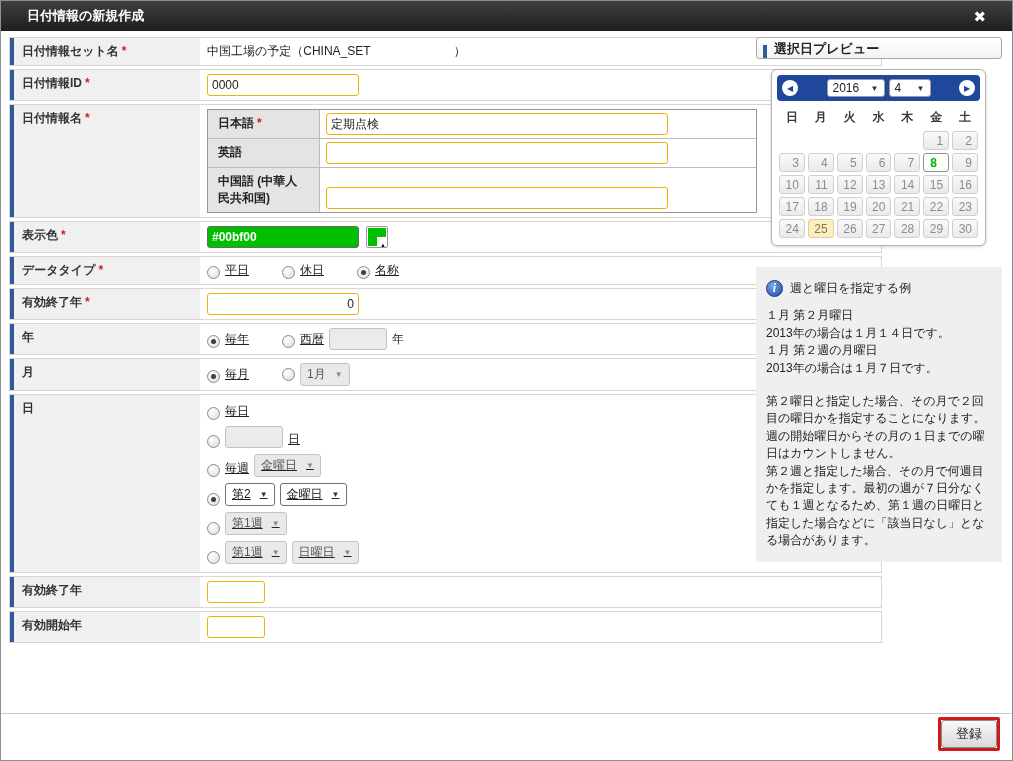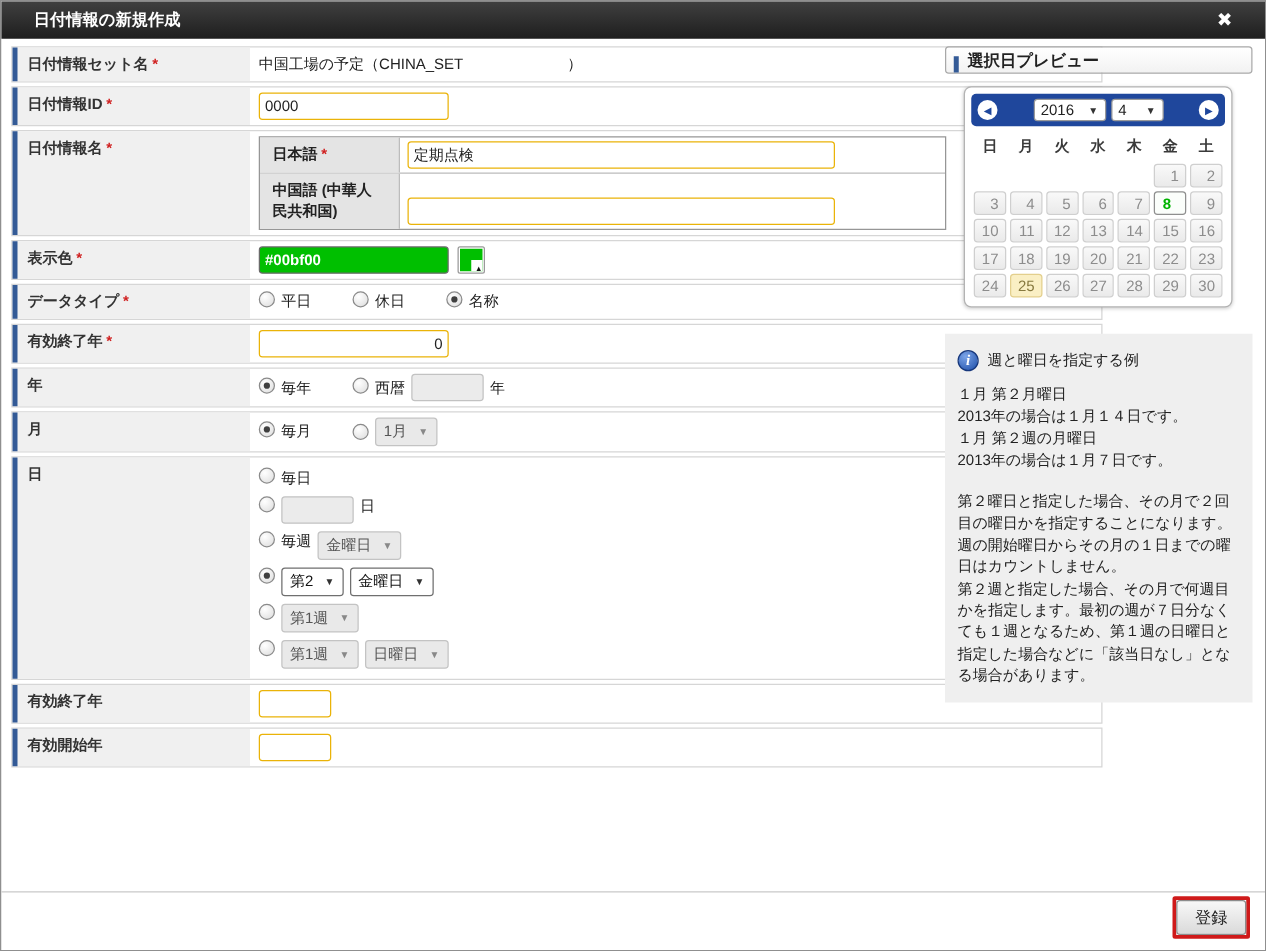--- a/index.html
+++ b/index.html
@@ -26,21 +26,21 @@
   .ti.dis{background:#ebebeb;border-color:#c2c2c2;}
   .ti.colorbox{width:142px;color:#fff;border-color:#6a6a6a;font-weight:bold;}
 
   .pickbtn{position:relative;width:22px;height:22px;border:1px solid #999;border-radius:2px;background:#fff;padding:0;margin-left:2px;}
   .pickswatch{position:absolute;left:1px;top:1px;right:1px;bottom:1px;}
   .pickcorner{position:absolute;right:1px;bottom:1px;width:9px;height:9px;background:#fff;}
   .pickarrow{position:absolute;right:1px;bottom:-1px;font-size:6px;color:#111;line-height:1;}
 
   .radio{display:inline-flex;width:13px;height:13px;flex:0 0 13px;border:1px solid #8a8a8a;border-radius:50%;background:radial-gradient(circle at 35% 30%,#fff,#dcdcdc);align-items:center;justify-content:center;box-sizing:border-box;}
   .radio.checked::after{content:"";width:5px;height:5px;border-radius:50%;background:#3f3f3f;}
-  .opt{display:flex;align-items:flex-start;gap:5px;}
+  .opt{display:flex;align-items:flex-end;gap:5px;text-decoration:underline;}
   .gap28{margin-left:28px;}
 
   .sel{display:inline-flex;align-items:center;gap:9px;border:1px solid #6f6f6f;background:#fff;border-radius:3px;padding:2px 6px;color:#111;}
   .sel .arr{font-size:8px;color:#333;}
   .sel.dis{background:#e9e9e9;border-color:#c3c3c3;color:#555;}
   .sel.dis .arr{color:#888;}
 
   
   .subtable{border:1px solid #969696;width:548px;background:#fff;}
   .srow{display:flex;border-bottom:1px solid #bcbcbc;}
@@ -106,20 +106,26 @@
     </div>
 
     <div class="frow">
       <div class="flabel"><span>日付情報名</span><span class="req">*</span></div>
       <div class="fval">
         <div class="subtable">
           <div class="srow">
             <div class="slabel"><span>日本語</span><span class="req">*</span></div>
             <div class="sval">
                 <input class="ti" type="text" value="定期点検" style="">
+              </div>
+          </div>
+          <div class="srow">
+            <div class="slabel"><span>英語</span></div>
+            <div class="sval">
+                <input class="ti" type="text" value="" style="">
               </div>
           </div>
           <div class="srow">
             <div class="slabel"><span>中国語 (中華人民共和国)</span></div>
             <div class="sval">
                 <input class="ti" type="text" value="" style="">
               </div>
           </div>
         </div>
       </div>

